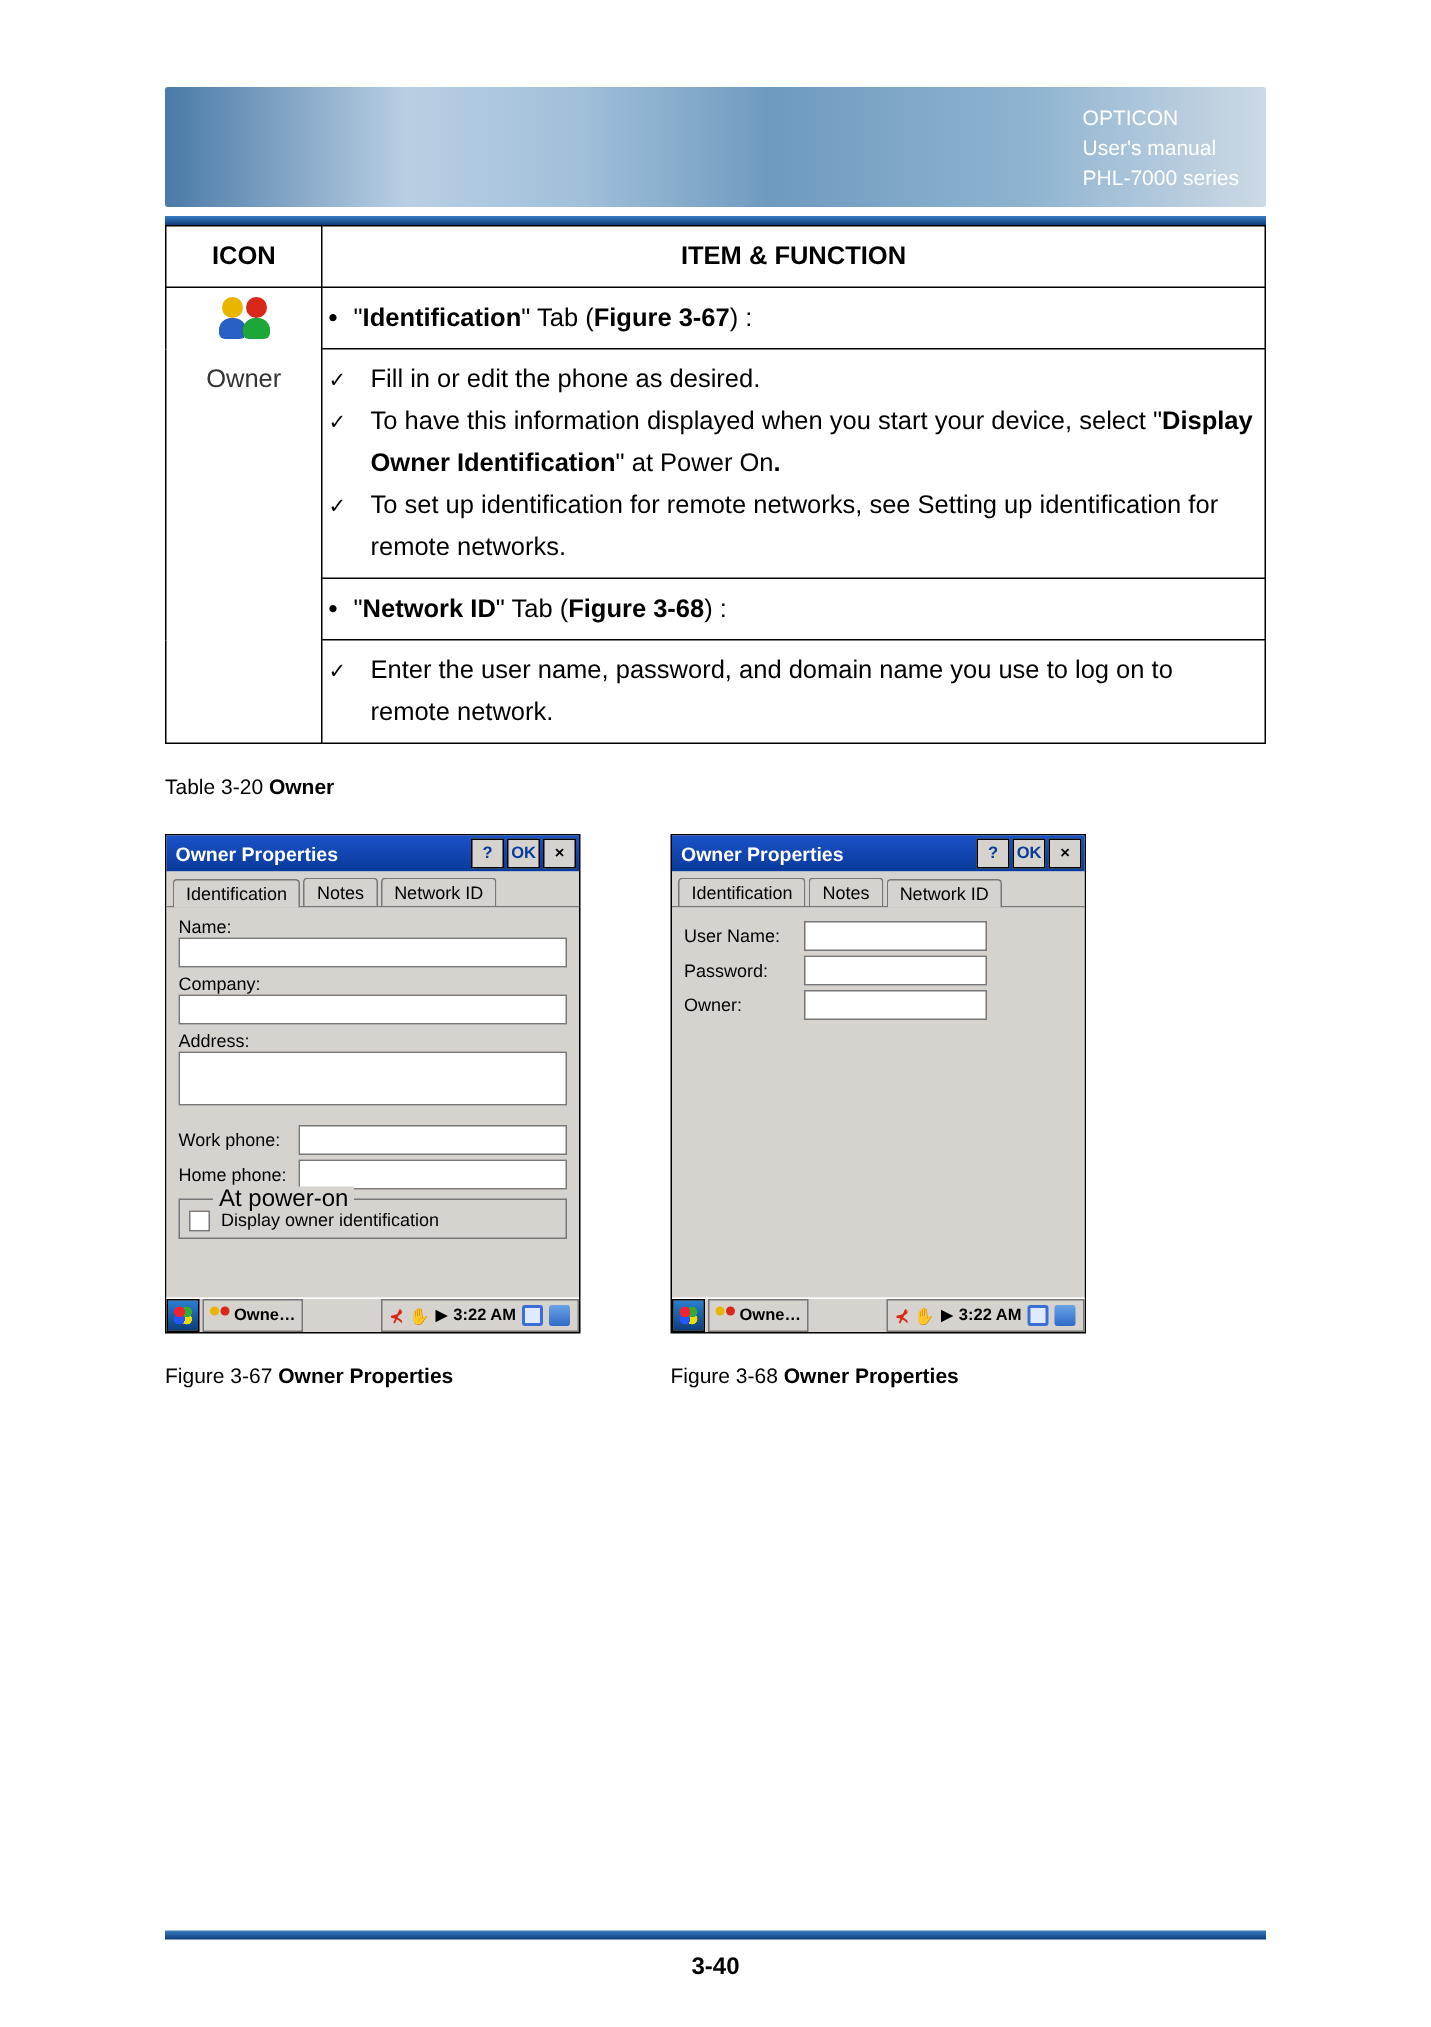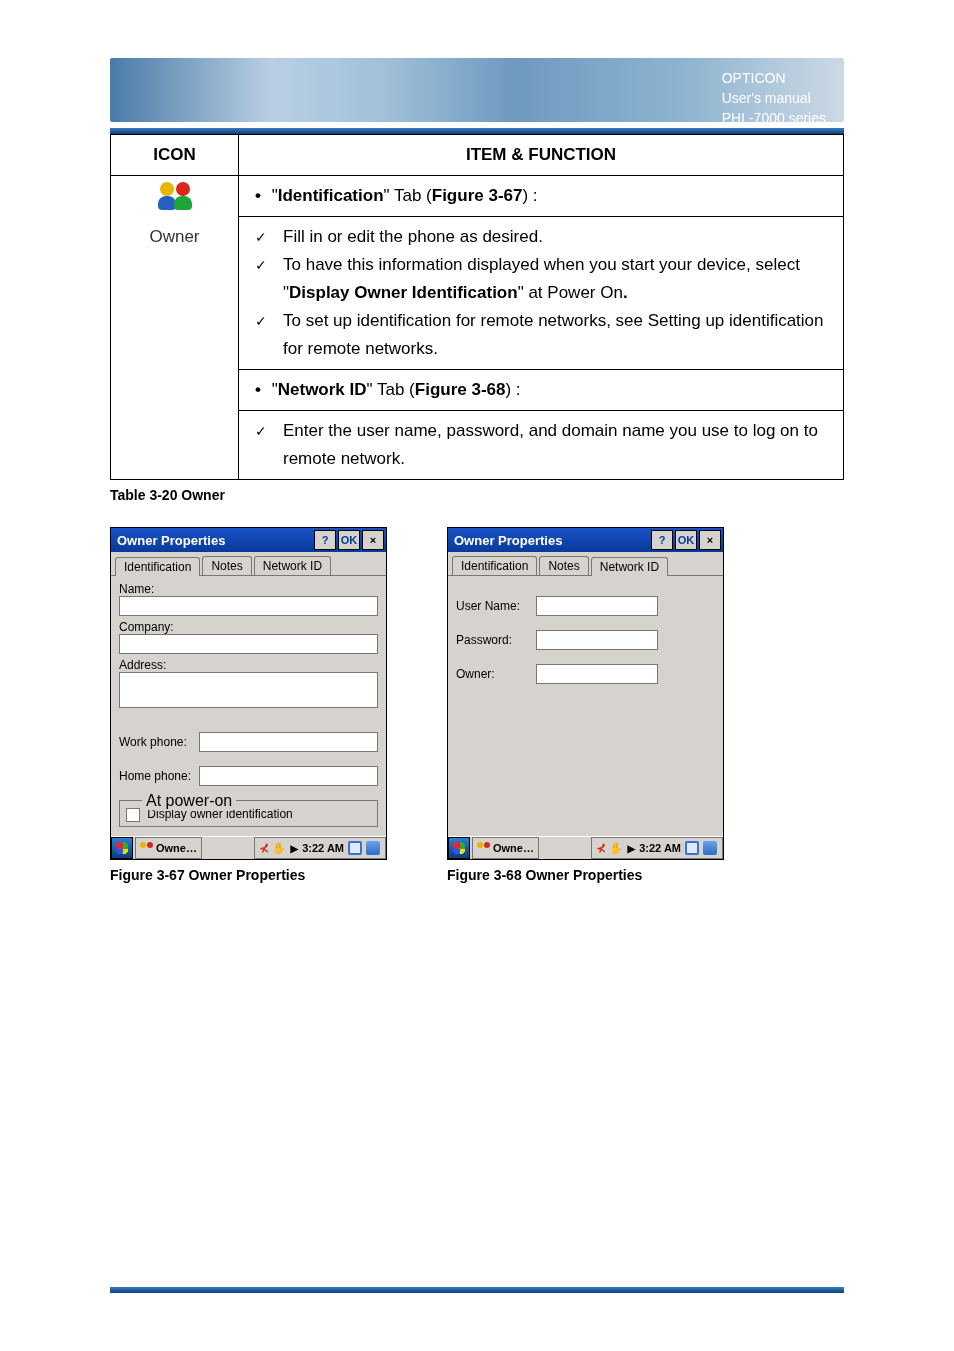--- a/index.html
+++ b/index.html
@@ -11,21 +11,21 @@
   }
   .page {
     width: 954px;
     min-height: 1351px;
     margin: 0 auto;
     position: relative;
     box-sizing: border-box;
     padding: 58px 110px 0 110px;
   }
   .banner {
-    height: 64px;
+    height: 80px;
     position: relative;
     border-radius: 2px;
     overflow: hidden;
     background: linear-gradient(90deg, #4a7aa8 0%, #b9cfe3 22%, #a0bfd9 38%, #6e9ac0 55%, #8db3d0 78%, #cdd9e5 100%);
     text-decoration: underline;
   }
   .banner .meta {
     position: absolute;
     right: 18px;
     top: 10px;
@@ -44,21 +44,21 @@
     font-size: 18px;
     margin: 22px 0 6px 0;
   }
   table.func {
     border-collapse: collapse;
     width: 100%;
   }
   table.func th, table.func td {
     border: 1px solid #000;
     vertical-align: top;
-    padding: 6px 16px;
+    padding: 6px 4px;
     font-size: 17px;
     line-height: 28px;
   }
   table.func th {
     text-align: center;
     font-size: 17px;
   }
   .th-icon { width: 95px; text-align: center; }
   .icon-cell {
     text-align: center;
@@ -105,22 +105,21 @@
     left: 0;
     top: 0;
     font-size: 14px;
   }
   .tabrow-hdr {
     padding: 2px 8px;
     border-bottom: 1px dotted #888;
   }
   .caption {
     font-size: 14px;
-    margin-top: 7px;
-    font-weight: bold;
+    margin-top: 20px;
   }
   .figs {
     display: flex;
     gap: 60px;
     margin-top: 24px;
   }
   .win {
     width: 275px;
     background: #fff;
     border: 1px solid #000;
@@ -172,21 +171,21 @@
     font-weight: normal;
     top: 1px;
   }
   .client {
     background: #d6d3ce;
     padding: 6px 8px 8px 8px;
     font-size: 12px;
     min-height: 260px;
     box-sizing: border-box;
   }
-  .row { display: flex; align-items: center; margin: 14px 0; }
+  .row { display: flex; align-items: center; margin: 3px 0; }
   .lbl { width: 80px; }
   .field {
     flex: 1;
     height: 18px;
     background: #fff;
     border: 1px solid #777;
   }
   .short { width: 120px; flex: none; }
   .framebox {
     border: 1px solid #777;
@@ -482,14 +481,15 @@
           </div>
         </div>
       </div>
       <div class="caption">
         <span>Figure 3-68 </span><b>Owner Properties</b>
       </div>
     </div>
   </div>
 
   <div class="footer-rule"></div>
+  <div class="page-num">3-40</div>
 
 </div>
 
 </body></html>

